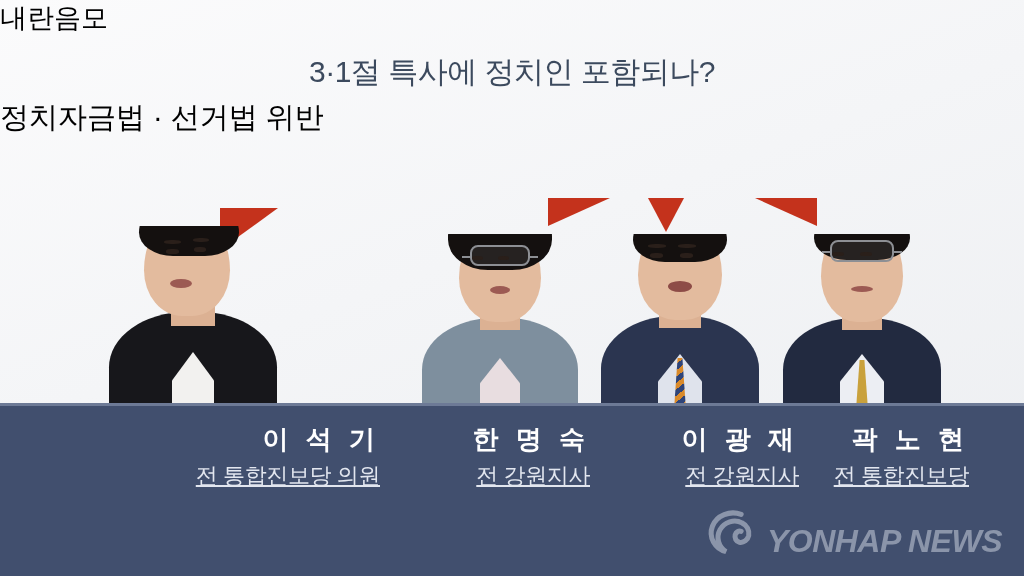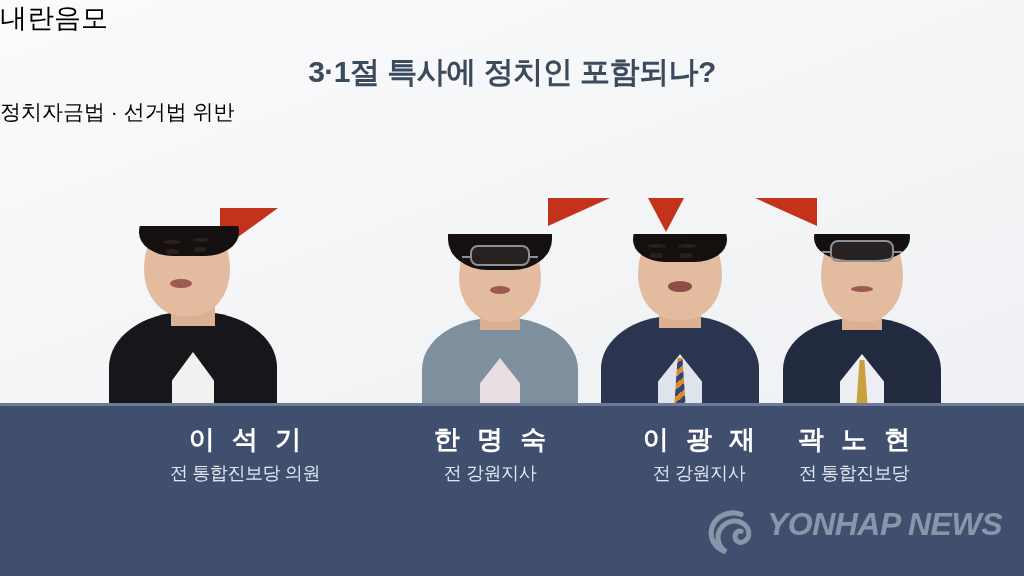--- a/index.html
+++ b/index.html
@@ -17,38 +17,38 @@
   }
 
   
   #title {
     position: absolute;
     top: 52px;
     left: 0;
     width: 1024px;
     text-align: center;
     font-size: 30px;
-    font-weight: 700;
+    font-weight: 400;
     letter-spacing: -0.5px;
     color: #3c4a5e;
     white-space: nowrap;
   }
   #bubble-left {
     left: 68px;
     top: 112px;
     width: 262px;
     height: 98px;
     font-size: 27px;
   }
   #bubble-right {
     left: 460px;
     top: 122px;
     width: 420px;
     height: 78px;
-    font-size: 21px;
+    font-size: 29px;
   }
   .tail {
     position: absolute;
     width: 0;
     height: 0;
   }
   
   #tail-left {
     left: 220px;
     top: 208px;
@@ -193,50 +193,51 @@
     left: 0;
     bottom: 0;
     width: 1024px;
     height: 170px;
     background: #414f6e;
     border-top: 3px solid #6d7a96;
   }
   .nameblock {
     position: absolute;
     top: 16px;
-    text-align: center;
+    text-align: right;
     color: #ffffff;
   }
   .pname {
     font-size: 26px;
     font-weight: 700;
     letter-spacing: 5px;
     text-indent: 5px;
     margin-bottom: 4px;
     white-space: nowrap;
   }
   .ptitle {
-    font-size: 18px;
+    font-size: 22px;
     font-weight: 400;
     color: #e2e6ef;
     letter-spacing: -0.4px;
     white-space: nowrap;
+    text-decoration: underline;
   }
   #n1 { left: 110px; width: 270px; }
   #n2 { left: 390px; width: 200px; }
   #n3 { left: 599px; width: 200px; }
   #n4 { left: 739px; width: 230px; }
 
   
   #watermark {
     position: absolute;
     right: 22px;
     bottom: 16px;
     display: flex;
-    align-items: flex-start;
+    align-items: flex-end;
     gap: 9px;
     opacity: 0.62;
   }
   #wm-logo {
     width: 54px;
     height: 54px;
     position: relative;
   }
   #wm-text {
     font-size: 32px;

